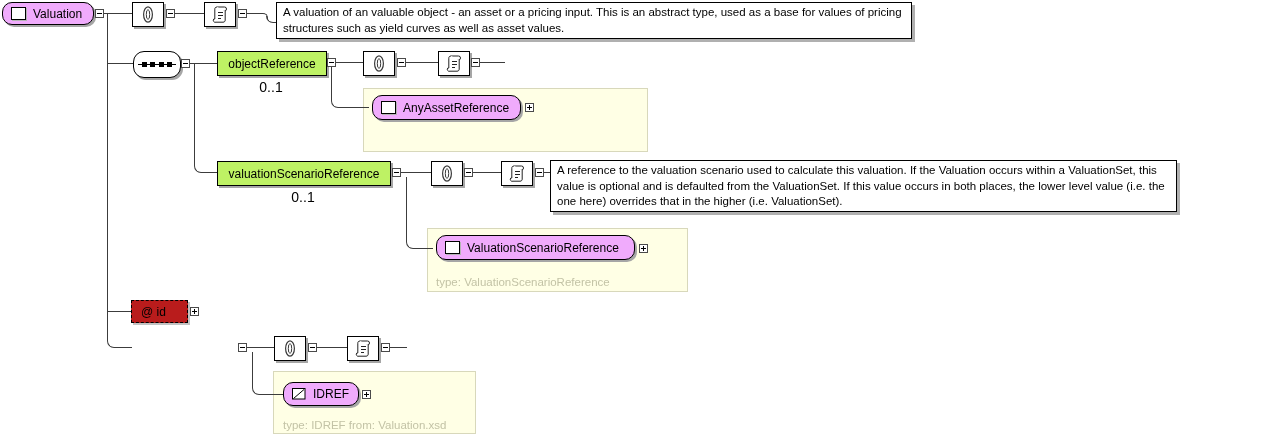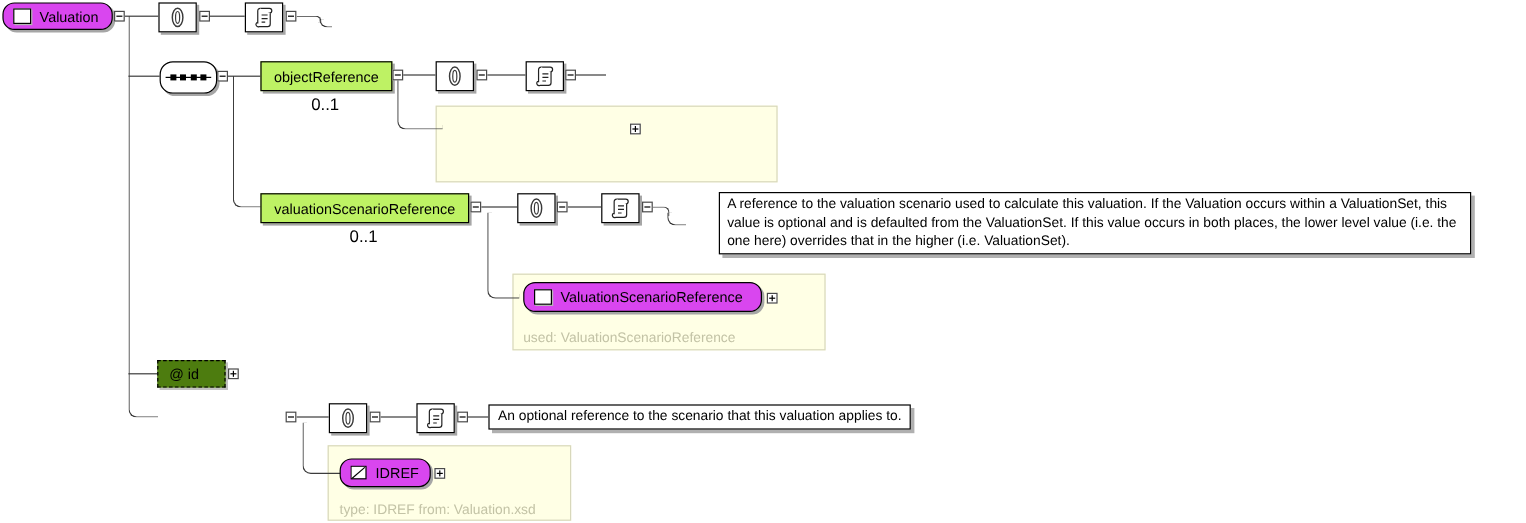--- a/index.html
+++ b/index.html
@@ -11,25 +11,25 @@
   .ln{position:absolute;}
   .h{border-top:1px solid #3c3c3c;height:0;}
   .elbow-bl{border-left:1px solid #3c3c3c;border-bottom:1px solid #3c3c3c;border-bottom-left-radius:7px;}
   .elbow-tr{border-top:1px solid #3c3c3c;border-right:1px solid #3c3c3c;border-top-right-radius:5px;}
   
   .ebox{
     position:absolute;background:#bef264;border:1px solid #000;box-shadow:2px 2px 0 #a6a6a6;
     display:flex;align-items:center;justify-content:center;font-size:12px;white-space:nowrap;
   }
   .abox{
-    position:absolute;background:#4d7c0f;border:1px dashed #000;box-shadow:2px 2px 0 #c2c2c2;
+    position:absolute;background:#b91c1c;border:1px dashed #000;box-shadow:2px 2px 0 #c2c2c2;
     display:flex;align-items:center;font-size:12px;white-space:nowrap;padding-left:9px;box-sizing:border-box;
   }
   .hex{
-    position:absolute;background:#d946ef;border:1px solid #000;border-radius:10px;box-shadow:2px 2px 0 #a6a6a6;
+    position:absolute;background:#f0abfc;border:1px solid #000;border-radius:10px;box-shadow:2px 2px 0 #a6a6a6;
     display:flex;align-items:center;gap:7px;font-size:12px;white-space:nowrap;padding-left:8px;box-sizing:border-box;
   }
   .sq-icon{width:13px;height:11px;border:1px solid #000;background:#fff;box-shadow:1px 1px 0 #b5b5b5;flex:0 0 auto;}
   .ibox{
     position:absolute;width:30px;height:23px;background:#fff;border:1px solid #000;box-shadow:2px 2px 0 #a6a6a6;
     display:flex;align-items:center;justify-content:center;
   }
   .docbox{
     position:absolute;background:#fff;border:1px solid #000;box-shadow:3px 3px 0 #b0b0b0;
     font-size:11.5px;line-height:15.5px;padding:2px 6px;box-sizing:border-box;
@@ -107,20 +107,21 @@
     <svg width="17" height="19" viewBox="0 0 17 19">
       <path d="M5 2 h7.5 a2 2 0 1 1 0 4 h-1.5" fill="#fff" stroke="#222" stroke-width="1"></path>
       <path d="M5 2 c-1.6 0 -2.2 1 -2.2 2.2 V14 h-1 a2 2 0 0 0 2.2 3.2 h7 c1.6 0 2.2-1 2.2-2.2 V6" fill="#fff" stroke="#222" stroke-width="1"></path>
       <line x1="6" y1="7.5" x2="11" y2="7.5" stroke="#222"></line>
       <line x1="6" y1="10.5" x2="11" y2="10.5" stroke="#222"></line>
       <line x1="6" y1="13.5" x2="9" y2="13.5" stroke="#222"></line>
     </svg>
   </div>
   <div class="tg" style="left:238px;top:9px"></div>
 
+  <div class="docbox" style="left:276px;top:2px;width:636px;height:37px">A valuation of an valuable object - an asset or a pricing input. This is an abstract type, used as a base for values of pricing structures such as yield curves as well as asset values.</div>
 
   <div class="octagon" style="left:133px;top:51px;width:46px;height:25px">
     <span class="seq">
         <i></i>
         <i></i>
         <i></i>
         <i></i>
       </span>
   </div>
   <div class="tg" style="left:181px;top:59px"></div>
@@ -144,20 +145,24 @@
       <path d="M5 2 h7.5 a2 2 0 1 1 0 4 h-1.5" fill="#fff" stroke="#222" stroke-width="1"></path>
       <path d="M5 2 c-1.6 0 -2.2 1 -2.2 2.2 V14 h-1 a2 2 0 0 0 2.2 3.2 h7 c1.6 0 2.2-1 2.2-2.2 V6" fill="#fff" stroke="#222" stroke-width="1"></path>
       <line x1="6" y1="7.5" x2="11" y2="7.5" stroke="#222"></line>
       <line x1="6" y1="10.5" x2="11" y2="10.5" stroke="#222"></line>
       <line x1="6" y1="13.5" x2="9" y2="13.5" stroke="#222"></line>
     </svg>
   </div>
   <div class="tg" style="left:471px;top:58px"></div>
 
 
+  <div class="hex" style="left:372px;top:95px;width:149px;height:25px">
+    <span class="sq-icon"></span>
+    <span>AnyAssetReference</span>
+  </div>
   <div class="tg plus" style="left:525px;top:103px"></div>
 
   <div class="ebox" style="left:217px;top:161px;width:172px;height:23px">
     <span>valuationScenarioReference</span>
   </div>
   <div class="occ" style="left:217px;top:189px;width:172px">0..1</div>
   <div class="tg" style="left:392px;top:168px"></div>
 
   <div class="ibox" style="left:431px;top:161px">
     <svg width="14" height="19" viewBox="0 0 14 19">
@@ -171,28 +176,28 @@
     <svg width="17" height="19" viewBox="0 0 17 19">
       <path d="M5 2 h7.5 a2 2 0 1 1 0 4 h-1.5" fill="#fff" stroke="#222" stroke-width="1"></path>
       <path d="M5 2 c-1.6 0 -2.2 1 -2.2 2.2 V14 h-1 a2 2 0 0 0 2.2 3.2 h7 c1.6 0 2.2-1 2.2-2.2 V6" fill="#fff" stroke="#222" stroke-width="1"></path>
       <line x1="6" y1="7.5" x2="11" y2="7.5" stroke="#222"></line>
       <line x1="6" y1="10.5" x2="11" y2="10.5" stroke="#222"></line>
       <line x1="6" y1="13.5" x2="9" y2="13.5" stroke="#222"></line>
     </svg>
   </div>
   <div class="tg" style="left:535px;top:168px"></div>
 
-  <div class="docbox" style="left:599px;top:160px;width:627px;height:52px">A reference to the valuation scenario used to calculate this valuation. If the Valuation occurs within a ValuationSet, this value is optional and is defaulted from the ValuationSet. If this value occurs in both places, the lower level value (i.e. the one here) overrides that in the higher (i.e. ValuationSet).</div>
+  <div class="docbox" style="left:550px;top:160px;width:627px;height:52px">A reference to the valuation scenario used to calculate this valuation. If the Valuation occurs within a ValuationSet, this value is optional and is defaulted from the ValuationSet. If this value occurs in both places, the lower level value (i.e. the one here) overrides that in the higher (i.e. ValuationSet).</div>
 
   <div class="hex" style="left:436px;top:235px;width:199px;height:25px">
     <span class="sq-icon"></span>
     <span>ValuationScenarioReference</span>
   </div>
   <div class="tg plus" style="left:639px;top:244px"></div>
-  <div class="typenote" style="left:436px;top:276px">used: ValuationScenarioReference</div>
+  <div class="typenote" style="left:436px;top:276px">type: ValuationScenarioReference</div>
 
   <div class="abox" style="left:131px;top:300px;width:57px;height:23px">
     <span>@ id</span>
   </div>
   <div class="tg plus" style="left:190px;top:307px"></div>
 
   <div class="tg" style="left:238px;top:343px"></div>
 
   <div class="ibox" style="left:274px;top:336px">
     <svg width="14" height="19" viewBox="0 0 14 19">
@@ -206,21 +211,20 @@
     <svg width="17" height="19" viewBox="0 0 17 19">
       <path d="M5 2 h7.5 a2 2 0 1 1 0 4 h-1.5" fill="#fff" stroke="#222" stroke-width="1"></path>
       <path d="M5 2 c-1.6 0 -2.2 1 -2.2 2.2 V14 h-1 a2 2 0 0 0 2.2 3.2 h7 c1.6 0 2.2-1 2.2-2.2 V6" fill="#fff" stroke="#222" stroke-width="1"></path>
       <line x1="6" y1="7.5" x2="11" y2="7.5" stroke="#222"></line>
       <line x1="6" y1="10.5" x2="11" y2="10.5" stroke="#222"></line>
       <line x1="6" y1="13.5" x2="9" y2="13.5" stroke="#222"></line>
     </svg>
   </div>
   <div class="tg" style="left:381px;top:343px"></div>
 
-  <div class="docbox oneline" style="left:407px;top:337px;height:21px">An optional reference to the scenario that this valuation applies to.</div>
 
   <div class="hex" style="left:283px;top:382px;width:76px;height:24px">
     <svg width="14" height="12" viewBox="0 0 14 12">
       <rect x="0.5" y="0.5" width="12.5" height="10.5" fill="#fff" stroke="#000"></rect>
       <line x1="1.5" y1="10.5" x2="12" y2="1.5" stroke="#000"></line>
     </svg>
     <span>IDREF</span>
   </div>
   <div class="tg plus" style="left:362px;top:390px"></div>
   <div class="typenote" style="left:283px;top:419px">type: IDREF from: Valuation.xsd</div>

